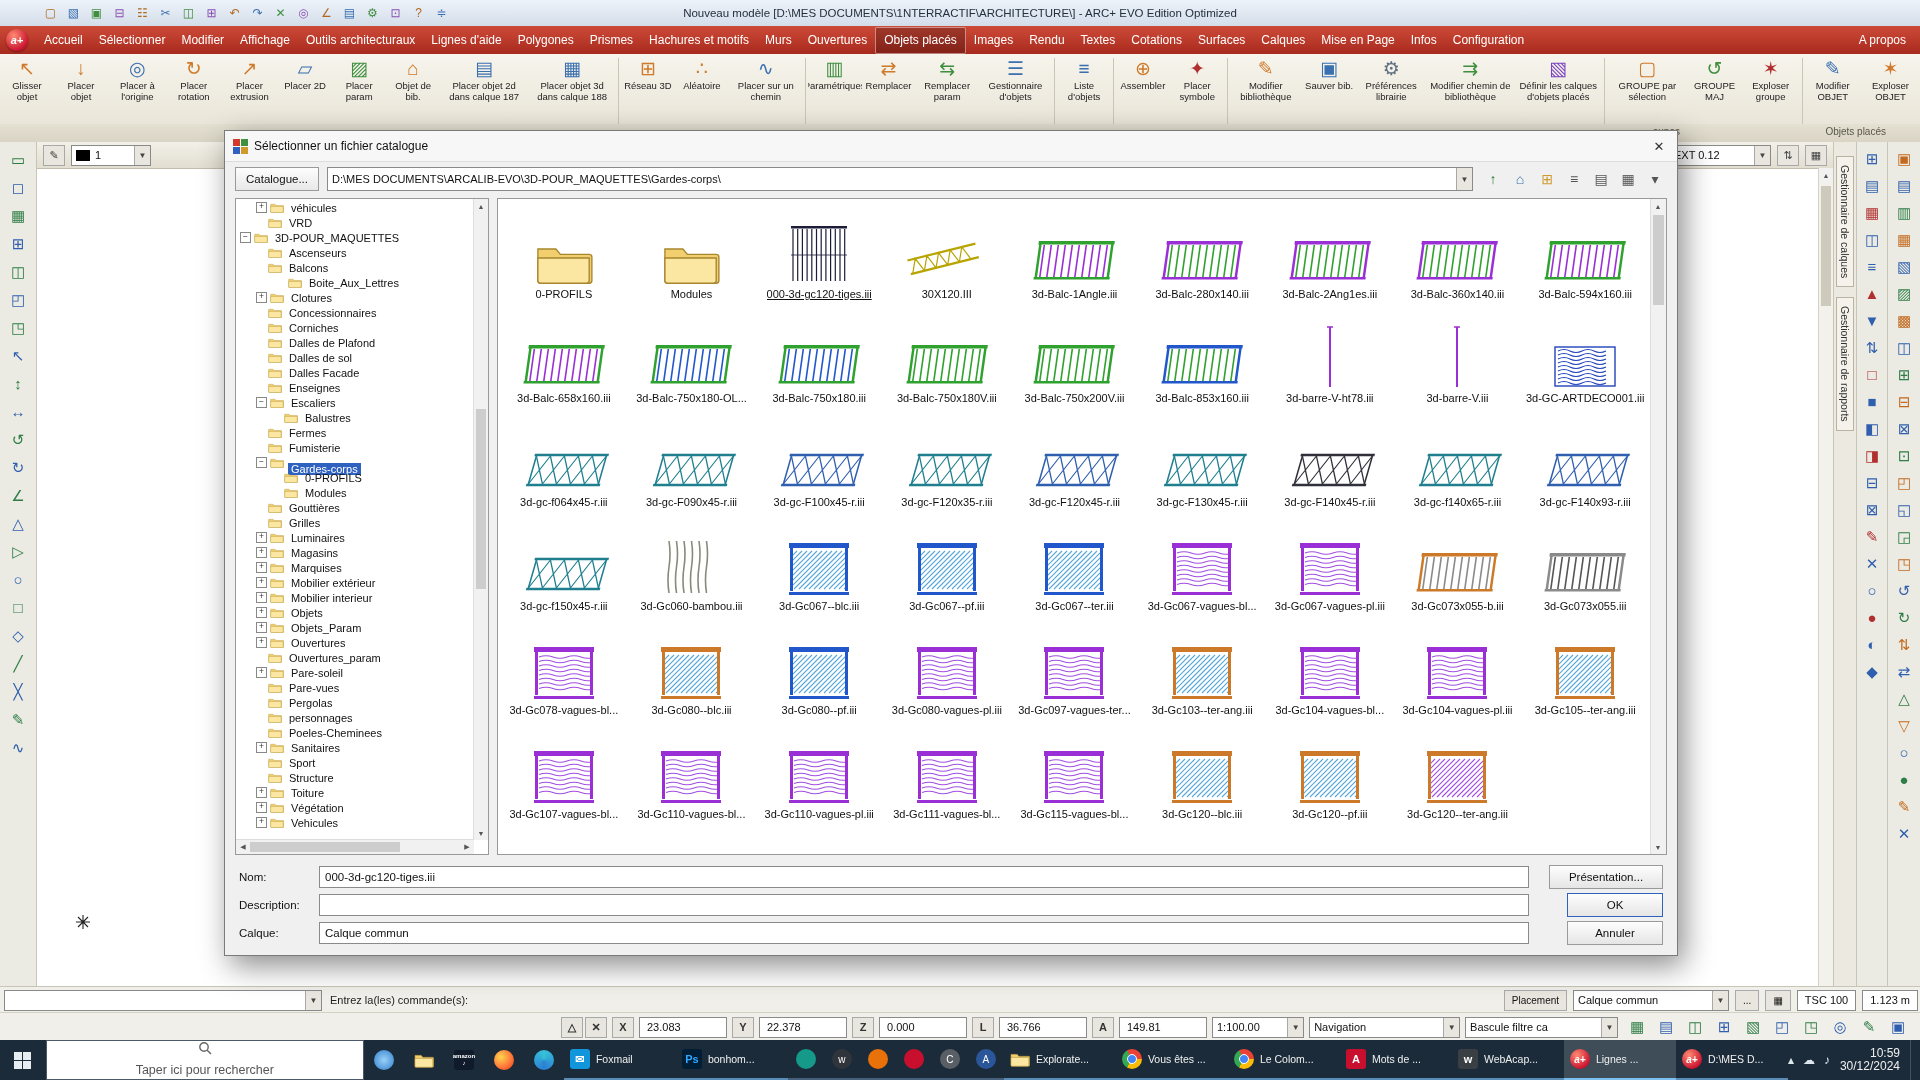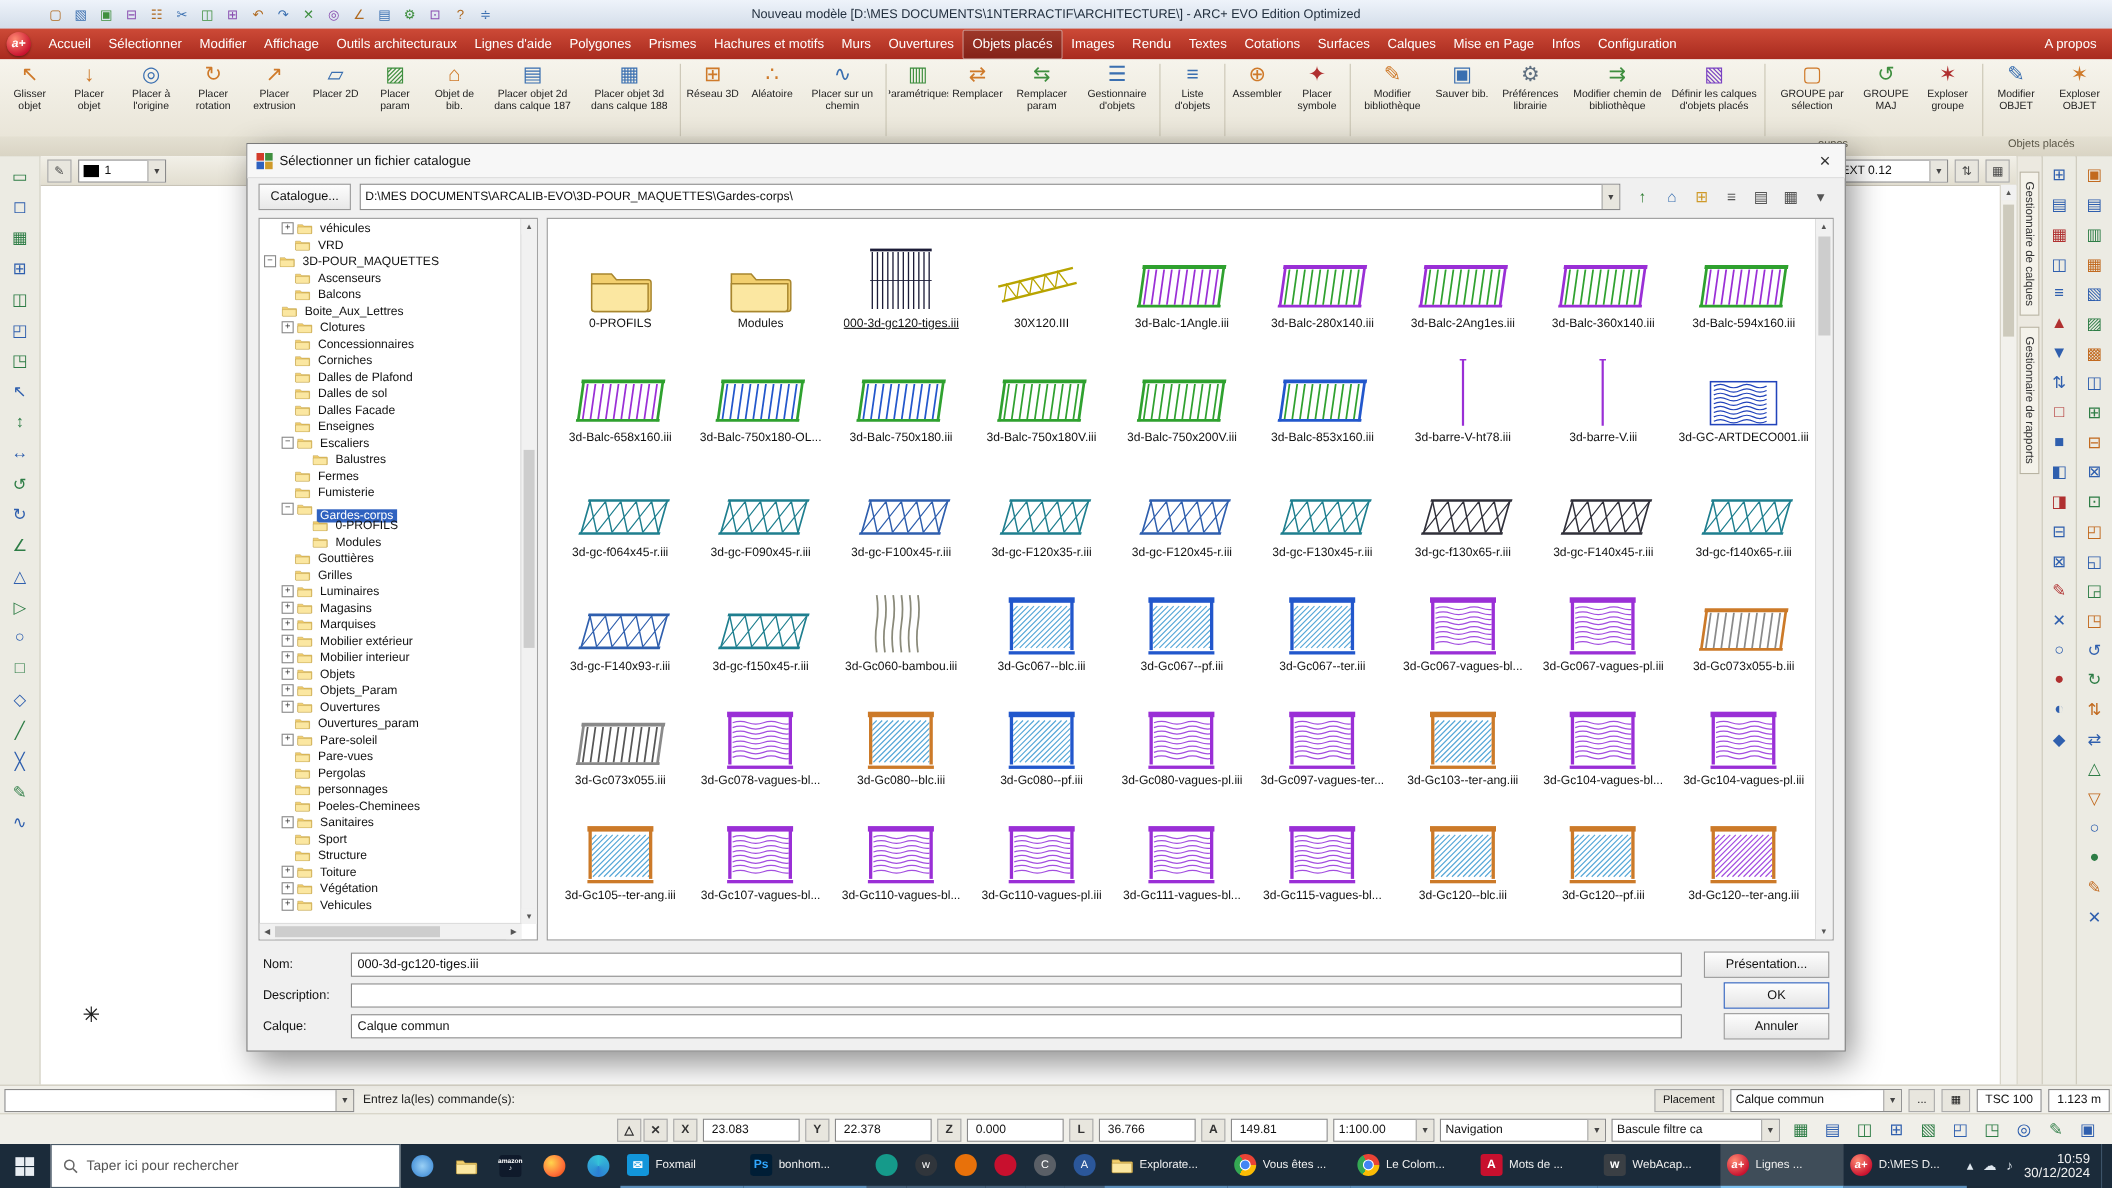--- a/index.html
+++ b/index.html
@@ -114,21 +114,21 @@
   #coord-spacer{width:556px;flex:none;}
   .coord-key{width:20px;height:19px;background:#e8e6de;border:1px solid #a8a8a8;display:flex;align-items:center;justify-content:center;
     font-size:11px;font-weight:bold;color:#333;}
   .coord-val{width:72px;}
   #coord-right{margin-left:auto;display:flex;gap:1px;padding-right:8px;}
   
   #taskbar{position:absolute;left:0;top:1040px;width:1920px;height:40px;background:#1b2b3a;display:flex;align-items:stretch;color:#eee;}
   #start-btn{width:46px;display:flex;align-items:center;justify-content:center;}
   .win-logo{display:grid;grid-template-columns:8px 8px;grid-template-rows:8px 8px;gap:1px;}
   .win-logo span{background:#e8edf2;}
-  #search-box{width:298px;background:#fff;margin:0;display:flex;align-items:center;gap:8px;padding:0 10px;color:#555;font-size:12.5px;border:1px solid #4a5a68;}
+  #search-box{width:298px;background:#fff;margin:0;display:flex;align-items:center;gap:8px;padding:0 10px;color:#555;font-size:12.5px;border:1px solid #4a5a68;flex-direction:column;}
   .tb-btn{width:40px;display:flex;align-items:center;justify-content:center;position:relative;}
   .tb-app{width:100px;display:flex;align-items:center;gap:6px;padding:0 6px;border-bottom:2px solid #5a8cb8;overflow:hidden;}
   .tb-app.active{background:rgba(255,255,255,.16);border-bottom:2px solid #7cc0f0;}
   .tb-app .lbl{font-size:10.5px;white-space:nowrap;overflow:hidden;text-overflow:ellipsis;color:#f0f0f0;}
   .tb-small{width:36px;display:flex;align-items:center;justify-content:center;border-bottom:2px solid #45607a;}
   .tile-ic{width:20px;height:20px;display:flex;align-items:center;justify-content:center;font-size:11px;font-weight:bold;border-radius:3px;flex:none;}
   .round-ic{width:20px;height:20px;border-radius:50%;display:inline-block;flex:none;}
   .chrome-ic{width:20px;height:20px;border-radius:50%;flex:none;position:relative;
     background:conic-gradient(from -30deg,#ea4335 0 120deg,#fbbc05 120deg 240deg,#34a853 240deg 360deg);}
   .chrome-ic::after{content:"";position:absolute;left:5px;top:5px;width:10px;height:10px;border-radius:50%;background:#4285f4;border:1.5px solid #fff;box-sizing:border-box;}
@@ -508,21 +508,21 @@
             <div class="tree-row" style="padding-left: 20px;">
               <span class="exp-spacer"></span>
               <span class="tree-folder">
                 <svg width="14" height="11" viewBox="0 0 64 50">
                   <path d="M3 10 h20 l5 6 h32 q3 0 3 3 v26 q0 3 -3 3 H6 q-3 0 -3 -3 z" fill="#f2cf6e" stroke="#a8862e" stroke-width="1.5"></path>
                   <path d="M3 20 h57 v25 q0 3 -3 3 H6 q-3 0 -3 -3 z" fill="#fbe7a1" stroke="#a8862e" stroke-width="1.5"></path>
                 </svg>
               </span>
               <span class="tree-label">Balcons</span>
             </div>
-            <div class="tree-row" style="padding-left: 8px;">
+            <div class="tree-row" style="padding-left: 24px; margin-left: 16px;">
               <span class="exp-spacer"></span>
               <span class="tree-folder">
                 <svg width="14" height="11" viewBox="0 0 64 50">
                   <path d="M3 10 h20 l5 6 h32 q3 0 3 3 v26 q0 3 -3 3 H6 q-3 0 -3 -3 z" fill="#f2cf6e" stroke="#a8862e" stroke-width="1.5"></path>
                   <path d="M3 20 h57 v25 q0 3 -3 3 H6 q-3 0 -3 -3 z" fill="#fbe7a1" stroke="#a8862e" stroke-width="1.5"></path>
                 </svg>
               </span>
               <span class="tree-label">Boite_Aux_Lettres</span>
             </div>
             <div class="tree-row" style="padding-left: 20px;">
@@ -1301,32 +1301,20 @@
               <div class="thumb">
                 <svg width="92" height="46" viewBox="0 0 92 46">
                   <g transform="skewX(-16) translate(13 0)">
                     <path d="M6 8 H80 M6 38 H80" stroke="#1f7f8f" stroke-width="2.4" fill="none"></path>
                     <path d="M8 9 L22 37 M22 9 L8 37 M22 9 L36 37 M36 9 L22 37 M36 9 L50 37 M50 9 L36 37 M50 9 L64 37 M64 9 L50 37 M64 9 L78 37 M78 9 L64 37 " stroke="#1f7f8f" stroke-width="1.2" fill="none"></path>
                     <path d="M8 8 V38 M78 8 V38" stroke="#1f7f8f" stroke-width="1.6" fill="none"></path>
                   </g>
                 </svg>
               </div>
               <div class="grid-label">3d-gc-F130x45-r.iii</div>
-            </div>
-            <div class="grid-item">
-              <div class="thumb">
-                <svg width="92" height="46" viewBox="0 0 92 46">
-                  <g transform="skewX(-16) translate(13 0)">
-                    <path d="M6 8 H80 M6 38 H80" stroke="#30303a" stroke-width="2.4" fill="none"></path>
-                    <path d="M8 9 L22 37 M22 9 L8 37 M22 9 L36 37 M36 9 L22 37 M36 9 L50 37 M50 9 L36 37 M50 9 L64 37 M64 9 L50 37 M64 9 L78 37 M78 9 L64 37 " stroke="#30303a" stroke-width="1.2" fill="none"></path>
-                    <path d="M8 8 V38 M78 8 V38" stroke="#30303a" stroke-width="1.6" fill="none"></path>
-                  </g>
-                </svg>
-              </div>
-              <div class="grid-label">3d-gc-f130x65-r.iii</div>
             </div>
             <div class="grid-item">
               <div class="thumb">
                 <svg width="92" height="46" viewBox="0 0 92 46">
                   <g transform="skewX(-16) translate(13 0)">
                     <path d="M6 8 H80 M6 38 H80" stroke="#30303a" stroke-width="2.4" fill="none"></path>
                     <path d="M8 9 L22 37 M22 9 L8 37 M22 9 L36 37 M36 9 L22 37 M36 9 L50 37 M50 9 L36 37 M50 9 L64 37 M64 9 L50 37 M64 9 L78 37 M78 9 L64 37 " stroke="#30303a" stroke-width="1.2" fill="none"></path>
                     <path d="M8 8 V38 M78 8 V38" stroke="#30303a" stroke-width="1.6" fill="none"></path>
                   </g>
                 </svg>

